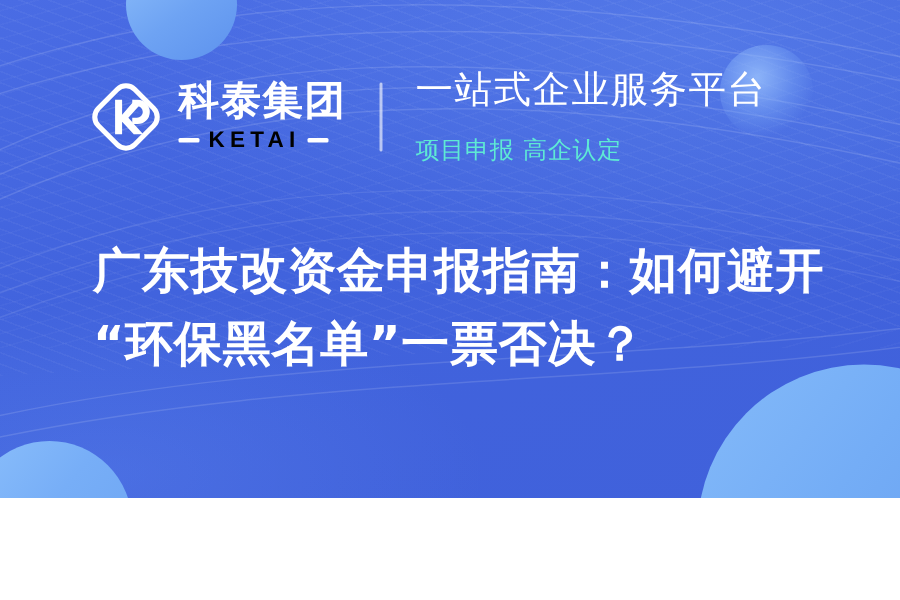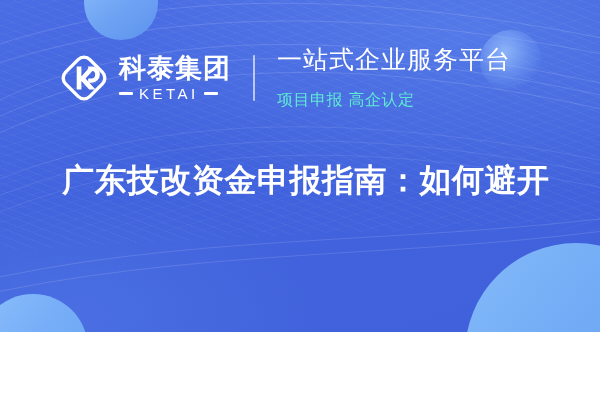--- a/index.html
+++ b/index.html
@@ -143,23 +143,23 @@
     white-space: nowrap;
   }
   .logo-rule {
     display: inline-block;
     width: 14px;
     height: 3px;
     background: #ffffff;
     border-radius: 1px;
   }
   .logo-en {
-    color: #ffffff;
+    color: #000000;
     font-size: 15px;
-    font-weight: 400;
+    font-weight: 700;
     letter-spacing: 3.5px;
     line-height: 1;
     margin: 0 5px 0 6px;
   }
 
   .divider {
     width: 2px;
     height: 46px;
     background: rgba(255,255,255,0.62);
     margin-left: 22px;
@@ -263,15 +263,16 @@
     <div class="divider"></div>
 
     <div class="tagline-block">
       <div class="tagline-main">一站式企业服务平台</div>
       <div class="tagline-sub">项目申报 高企认定</div>
     </div>
   </div>
 
   <div class="headline">
     <span class="headline-line">广东技改资金申报指南：如何避开</span>
+    <span class="headline-line">“环保黑名单”一票否决？</span>
   </div>
 
 </div>
 
 </body></html>

